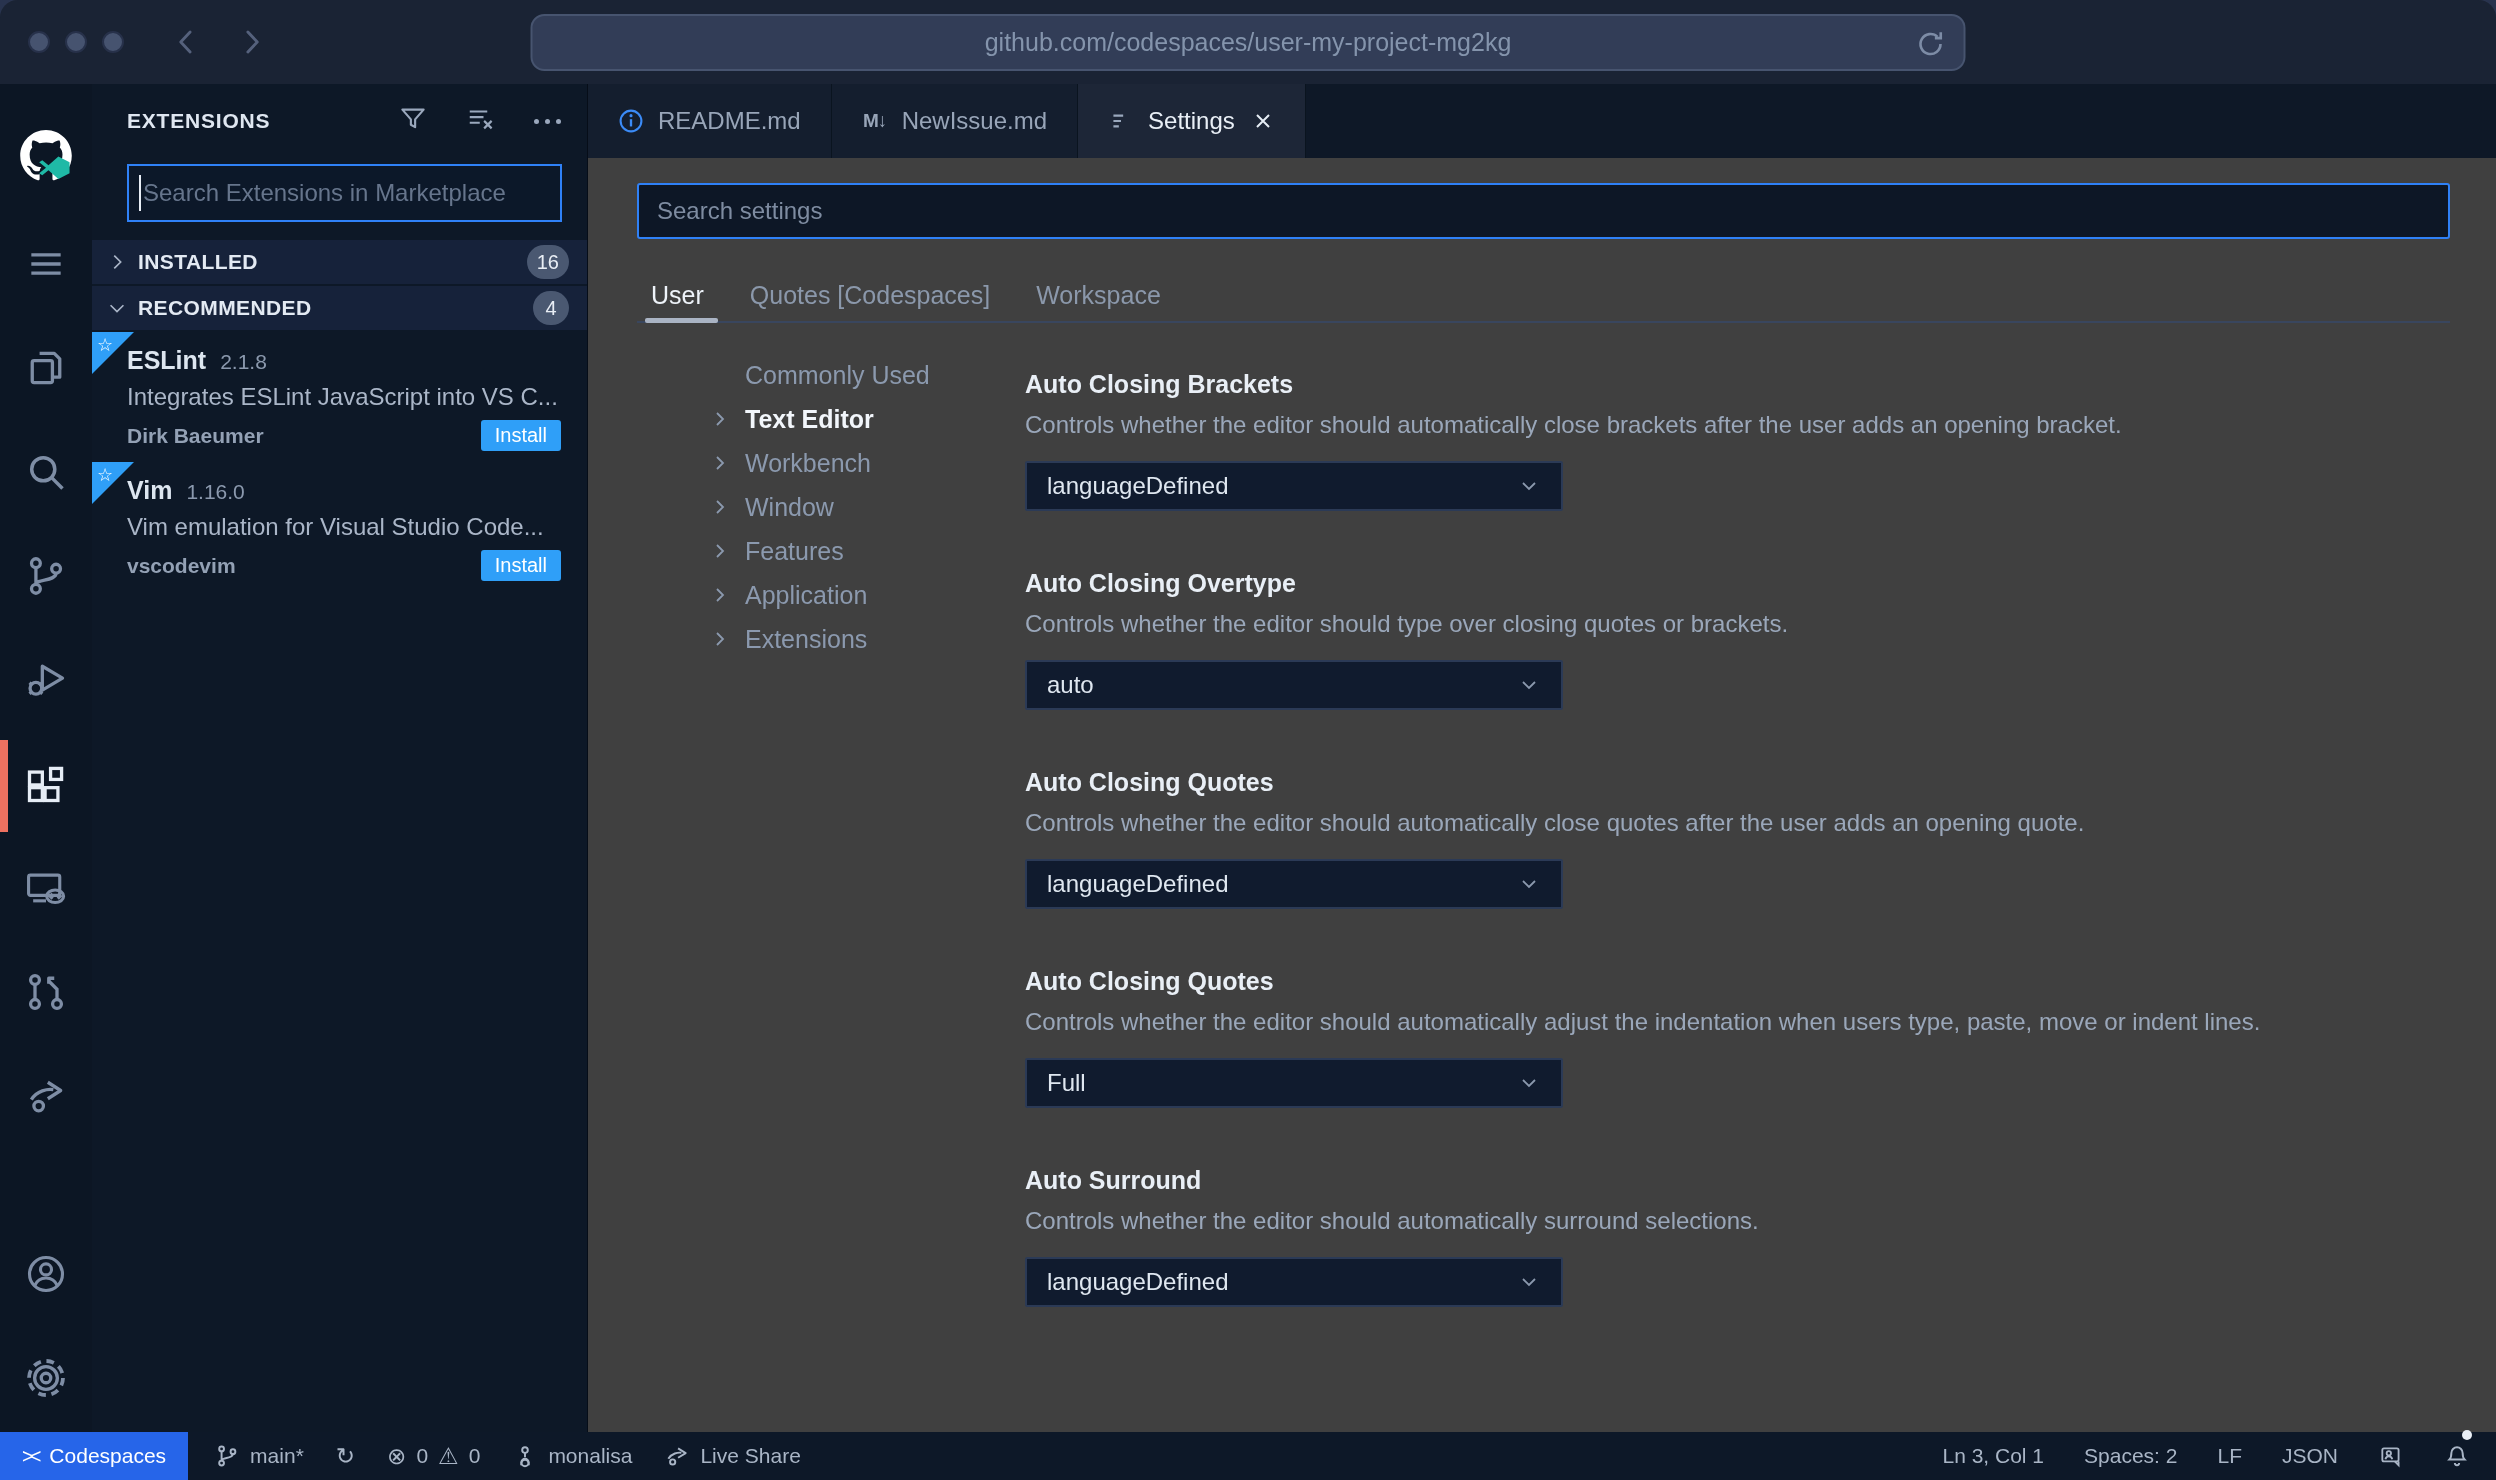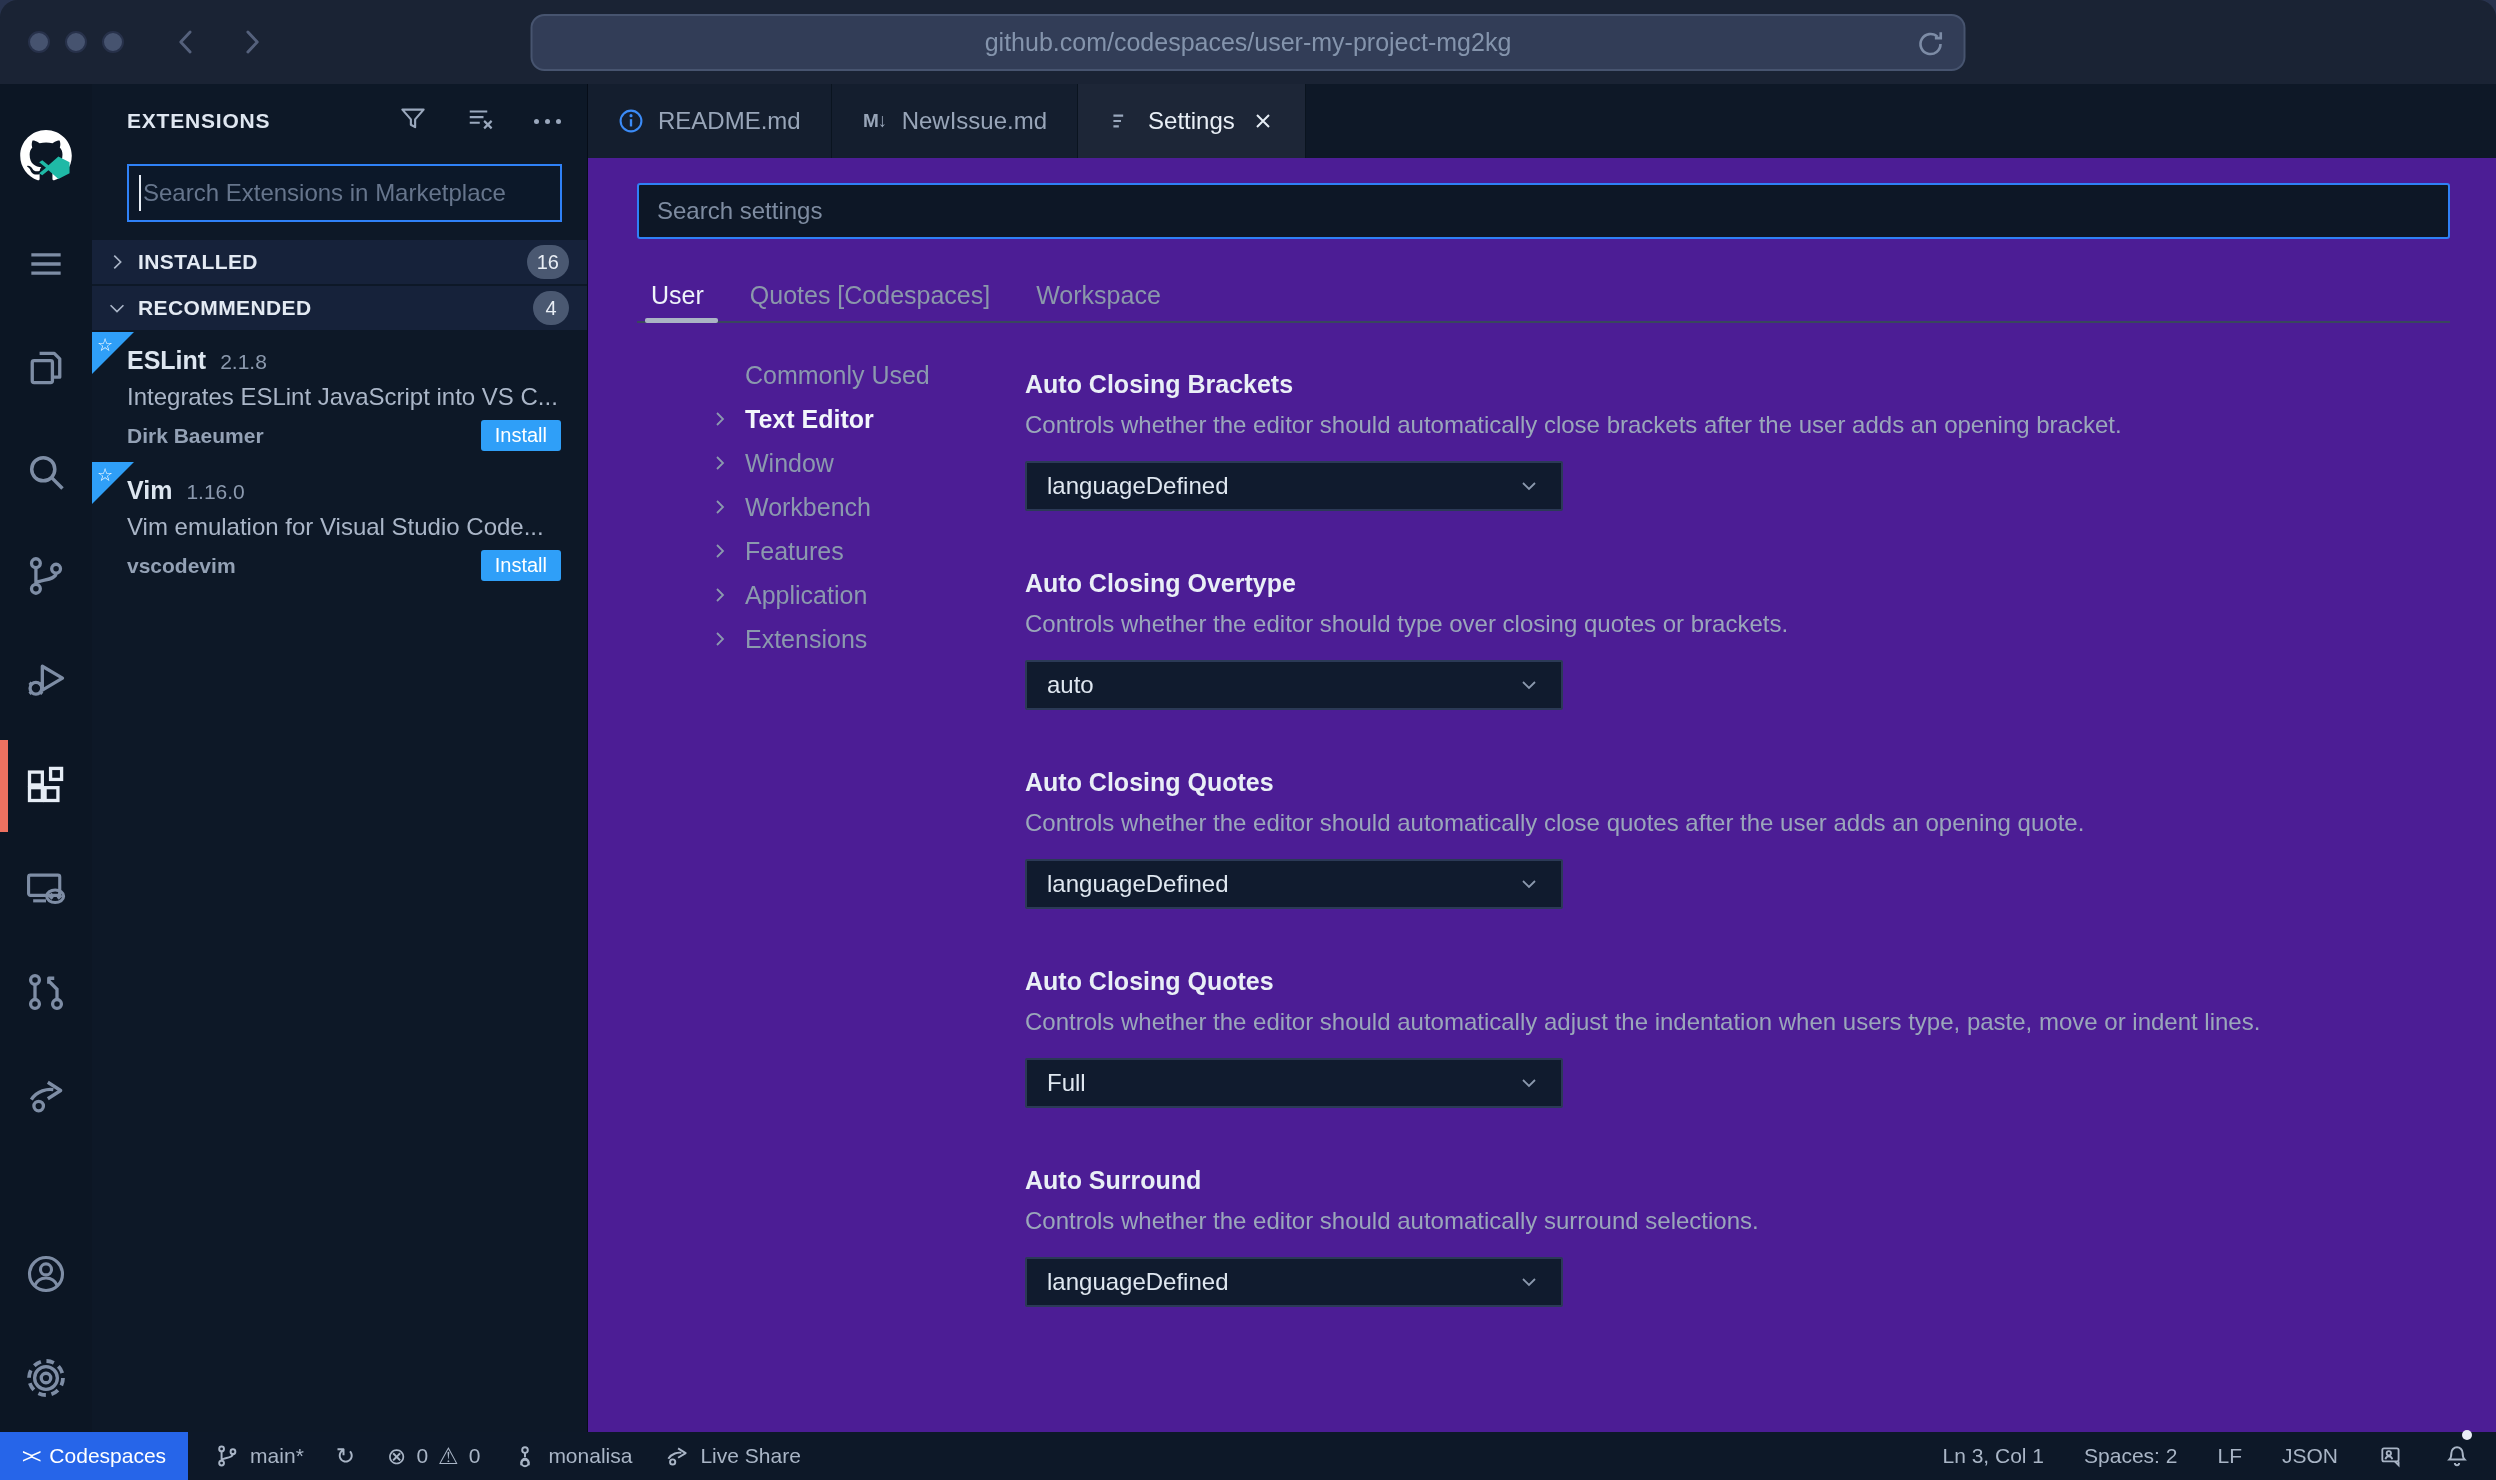--- a/index.html
+++ b/index.html
@@ -69,21 +69,21 @@
   .ext-line1 { display:flex; align-items:baseline; gap:14px; }
   .ext-name { color:#dde6f0; font-weight:bold; font-size:25px; }
   .ext-ver { color:#8b99ae; font-size:21px; }
   .ext-desc { color:#aab6c8; font-size:24px; margin-top:8px; white-space:nowrap; overflow:hidden; }
   .ext-line3 { display:flex; align-items:center; margin-top:9px; }
   .ext-pub { color:#93a1b5; font-weight:bold; font-size:21px; }
   .install { margin-left:auto; background:#2f9ff8; color:#fff; font-size:20px; border:none;
              padding:4px 14px; border-radius:3px; font-family:inherit; }
 
   
-  .editor { flex:1 1 auto; background:#4c1d95; display:flex; flex-direction:column; min-width:0; }
+  .editor { flex:1 1 auto; background:#404040; display:flex; flex-direction:column; min-width:0; }
   .tabstrip { height:74px; flex:0 0 74px; background:#0e1827; display:flex; }
   .tab { display:flex; align-items:center; gap:14px; padding:0 30px; font-size:24px;
          color:#98a5b8; background:#141e2e; border-right:1px solid #0a141f; }
   .tab.active { background:#1d2637; color:#e9eff6; }
   .tab .ticon { width:26px; height:26px; display:flex; align-items:center; justify-content:center; }
   .tab .ticon svg { width:26px; height:26px; }
   .md-glyph { font-size:19px; font-weight:bold; color:#98a5b8; letter-spacing:-1px; }
   .tab .close { width:24px; height:24px; color:#e6edf5; margin-left:2px; }
   .tab .close svg { width:24px; height:24px; }
 
@@ -380,29 +380,29 @@
                   </svg>
                 </span>
                 <span>Text Editor</span>
               </div>
             <div class="tree-row">
                 <span class="tchev">
                   <svg viewBox="0 0 20 20">
                     <path d="M7 4l6 6-6 6" fill="none" stroke="currentColor" stroke-width="1.8"></path>
                   </svg>
                 </span>
+                <span>Workbench</span>
+              </div>
+            <div class="tree-row">
+                <span class="tchev">
+                  <svg viewBox="0 0 20 20">
+                    <path d="M7 4l6 6-6 6" fill="none" stroke="currentColor" stroke-width="1.8"></path>
+                  </svg>
+                </span>
                 <span>Window</span>
-              </div>
-            <div class="tree-row">
-                <span class="tchev">
-                  <svg viewBox="0 0 20 20">
-                    <path d="M7 4l6 6-6 6" fill="none" stroke="currentColor" stroke-width="1.8"></path>
-                  </svg>
-                </span>
-                <span>Workbench</span>
               </div>
             <div class="tree-row">
                 <span class="tchev">
                   <svg viewBox="0 0 20 20">
                     <path d="M7 4l6 6-6 6" fill="none" stroke="currentColor" stroke-width="1.8"></path>
                   </svg>
                 </span>
                 <span>Features</span>
               </div>
             <div class="tree-row">

